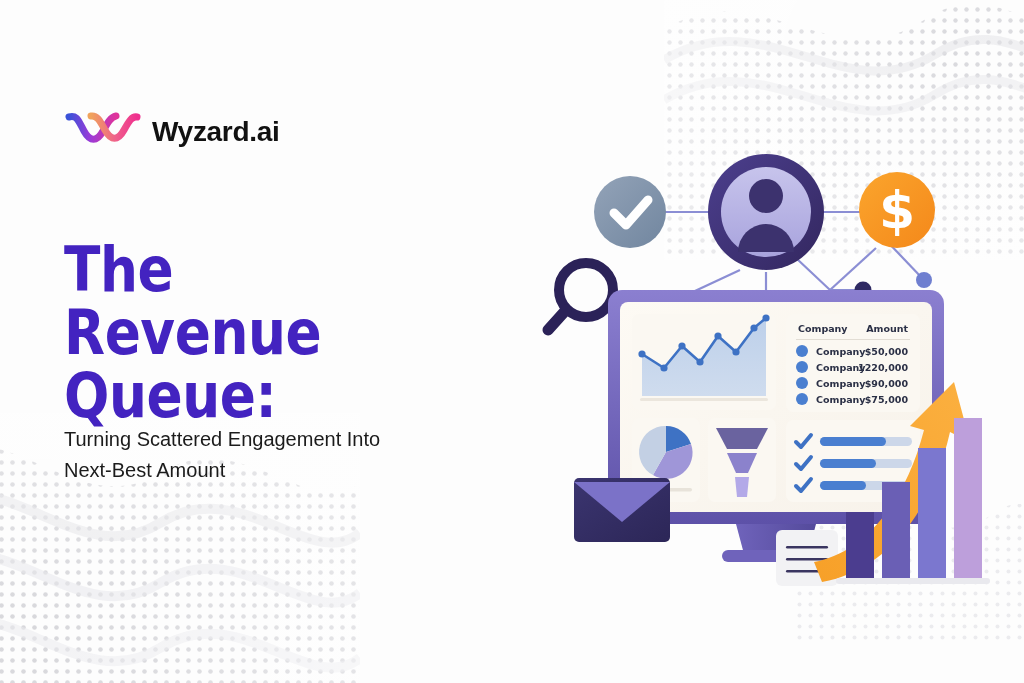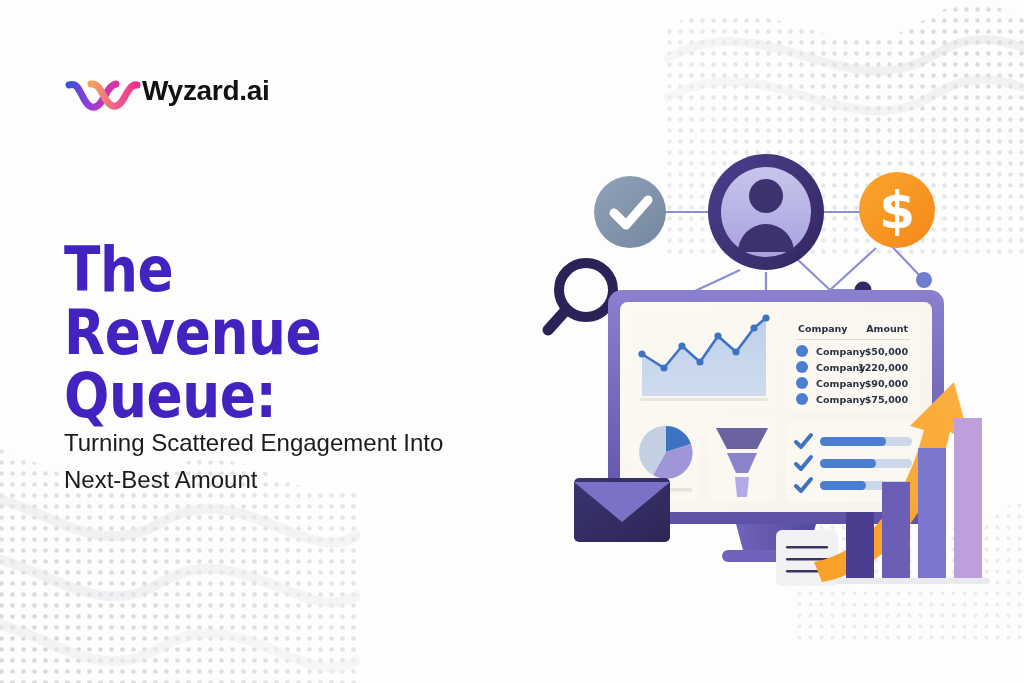--- a/index.html
+++ b/index.html
@@ -13,37 +13,37 @@
   }
   .stage { position:absolute; inset:0; width:1024px; height:683px; overflow:hidden; background:#fdfdfd; }
 
   
   .bg-wave { position:absolute; pointer-events:none; }
   .bg-wave.tr { top:-40px; right:-60px; width:420px; height:300px; }
   .bg-wave.bl { bottom:-50px; left:-70px; width:430px; height:320px; }
   .bg-wave.rm { bottom:40px; right:-30px; width:260px; height:220px; opacity:.55;}
 
   
-  .logo { position:absolute; left:64px; top:68px; display:flex; align-items:center; }
+  .logo { position:absolute; left:64px; top:100px; display:flex; align-items:flex-end; gap:10px; }
   .logo-mark { width:78px; height:46px; }
   .logo-text { font-size:28px; font-weight:700; color:#111; letter-spacing:-.3px; line-height:1; }
 
   
   .headline {
     position:absolute; left:64px; top:238px; width:430px;
     font-family:"DejaVu Sans", sans-serif;
     font-weight:700; font-size:62px; line-height:1.02;
     color:#4323C0; letter-spacing:-.5px;
     transform:scaleX(.86); transform-origin:left top;
   }
   .headline .l2 { display:block; }
 
   .subhead {
     position:absolute; left:64px; top:424px; width:400px;
-    font-size:24px; line-height:1.55; color:#1b1b1b; font-weight:400;
+    font-size:20px; line-height:1.55; color:#1b1b1b; font-weight:400;
   }
 
   
   .illus { position:absolute; left:530px; top:130px; width:470px; height:470px; }
   .illus svg { display:block; }
 </style>
 </head>
 <body>
 
 <div class="stage">

